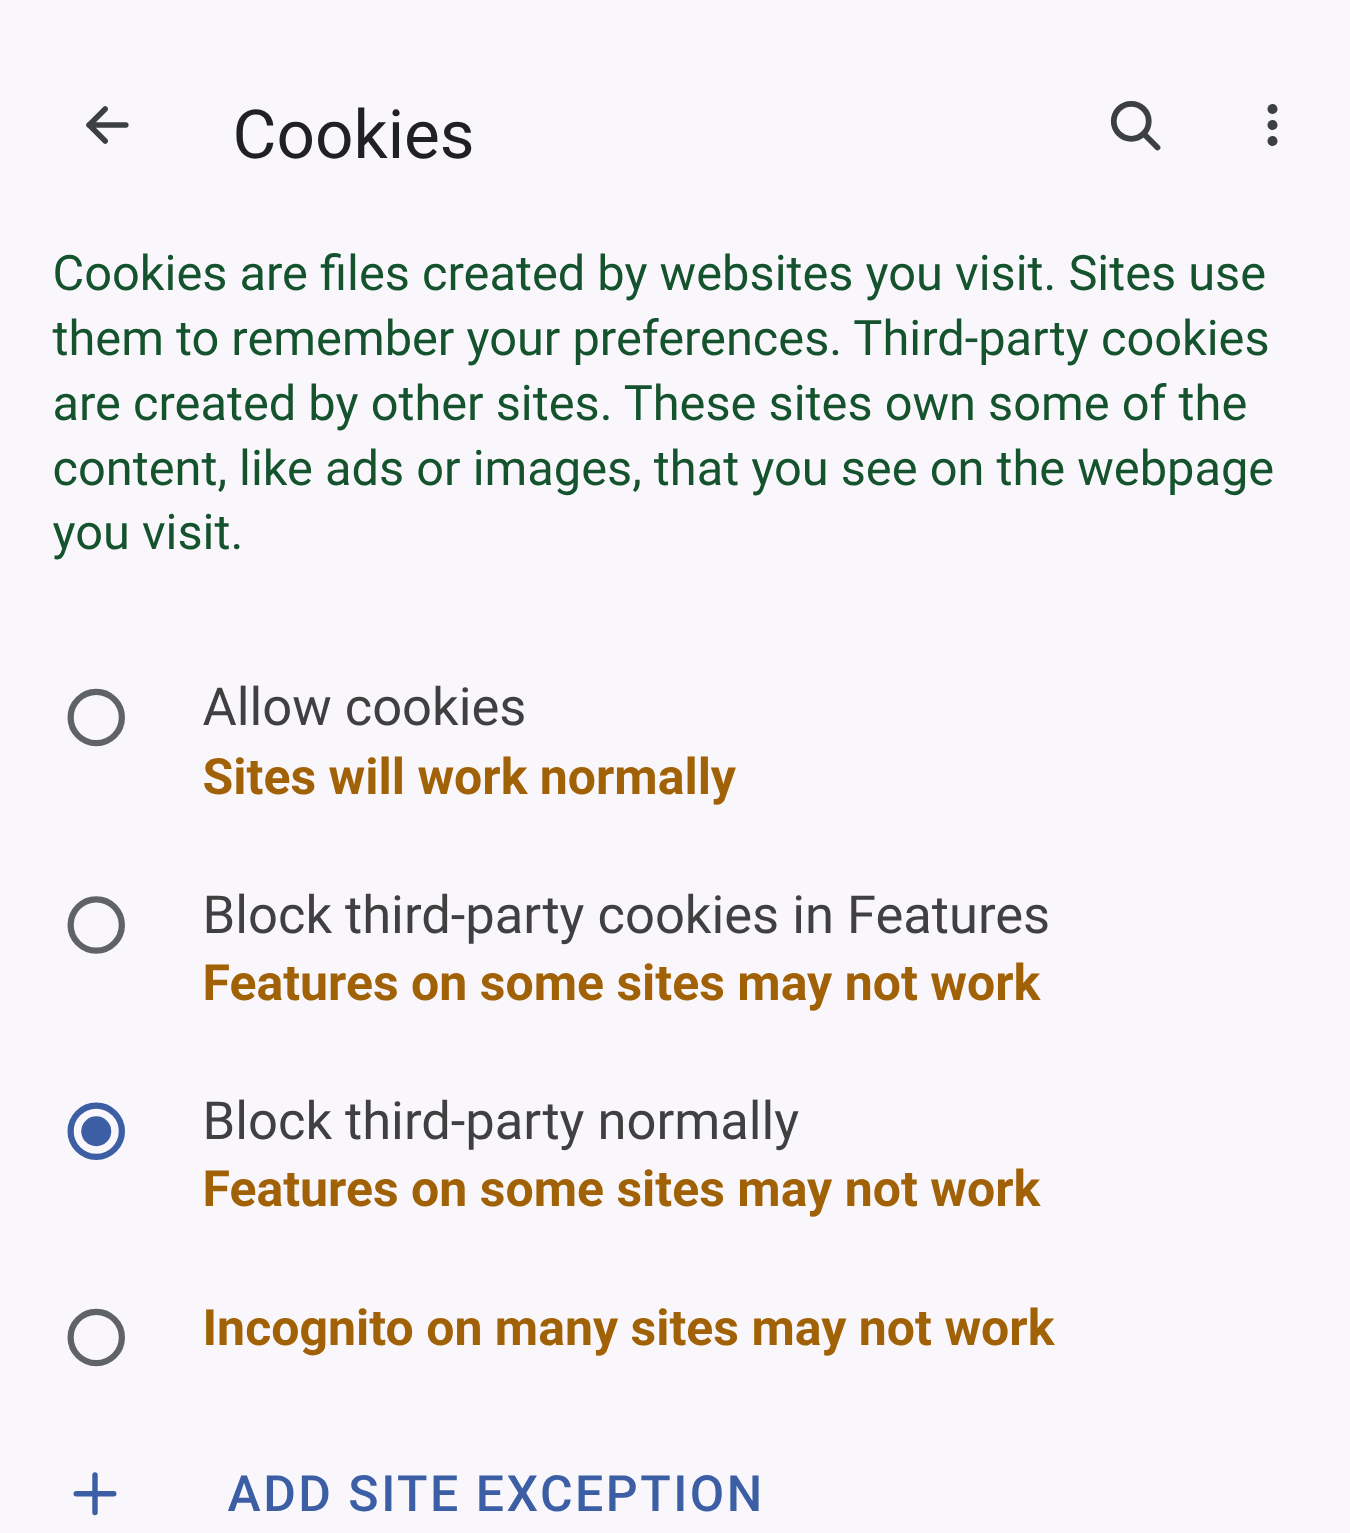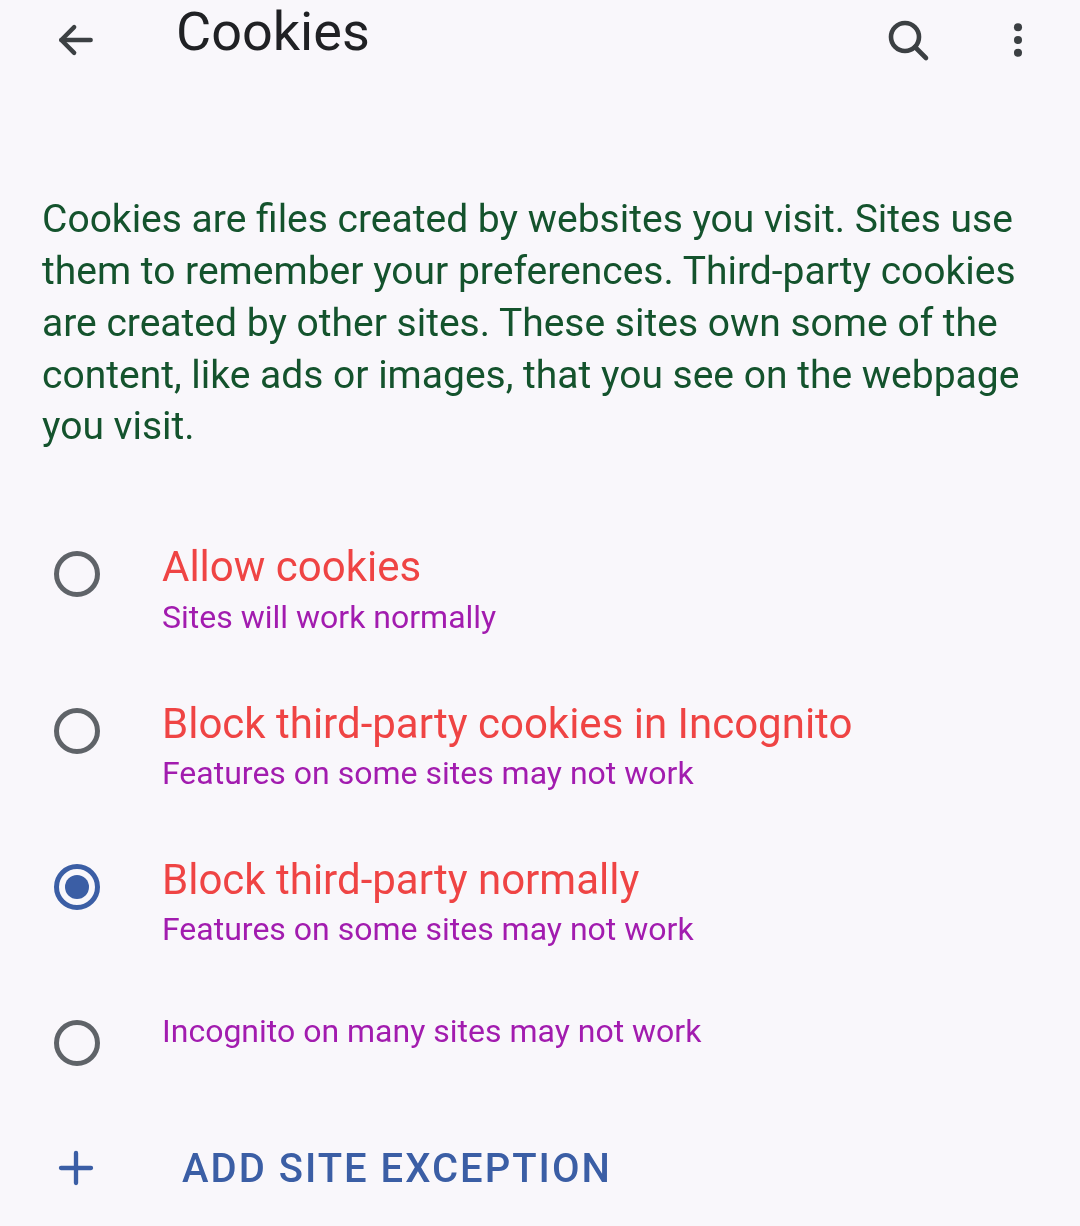--- a/index.html
+++ b/index.html
@@ -6,23 +6,23 @@
   html, body {
     width: 1080px;
     height: 1226px;
     background: #f9f7fb;
     font-family: Roboto, "Helvetica Neue", Arial, sans-serif;
     color: #202124;
     overflow: hidden;
   }
   .header {
     display: flex;
-    align-items: flex-start;
+    align-items: flex-end;
     height: 140px;
-    padding: 0 22px 0 36px;
+    padding: 0 22px 0 46px;
   }
   .back-btn {
     width: 80px; height: 80px;
     display: flex; align-items: center; justify-content: center;
     background: none; border: none; cursor: pointer;
     color: #3c4043;
   }
   .title {
     font-size: 54px;
     font-weight: 400;
@@ -70,27 +70,28 @@
   }
   .radio-dot {
     width: 24px; height: 24px; border-radius: 50%;
     background: #3b5ea5;
     display: none;
   }
   .radio.selected .radio-dot { display: block; }
   .opt-text { margin-left: 60px; }
   .opt-title {
     font-size: 42px;
-    color: #ef4444;
+    color: #404040;
     line-height: 1.15;
     margin-bottom: 6px;
   }
   .opt-sub {
-    font-size: 32px;
-    color: #a21caf;
+    font-size: 40px;
+    color: #a16207;
+    font-weight: bold;
   }
   .add-row {
     display: flex;
     align-items: center;
     padding: 40px 42px 40px 48px;
     cursor: pointer;
   }
   .plus {
     width: 56px; height: 56px;
     display: flex; align-items: center; justify-content: center;
@@ -144,21 +145,21 @@
       <div class="opt-title">Allow cookies</div>
       <div class="opt-sub">Sites will work normally</div>
     </div>
   </div>
 
   <div class="option">
     <div class="radio">
       <div class="radio-ring"></div>
     </div>
     <div class="opt-text">
-      <div class="opt-title">Block third-party cookies in Incognito</div>
+      <div class="opt-title">Block third-party cookies in Features</div>
       <div class="opt-sub">Features on some sites may not work</div>
     </div>
   </div>
 
   <div class="option">
     <div class="radio selected">
       <div class="radio-ring">
           <div class="radio-dot"></div>
         </div>
     </div>

